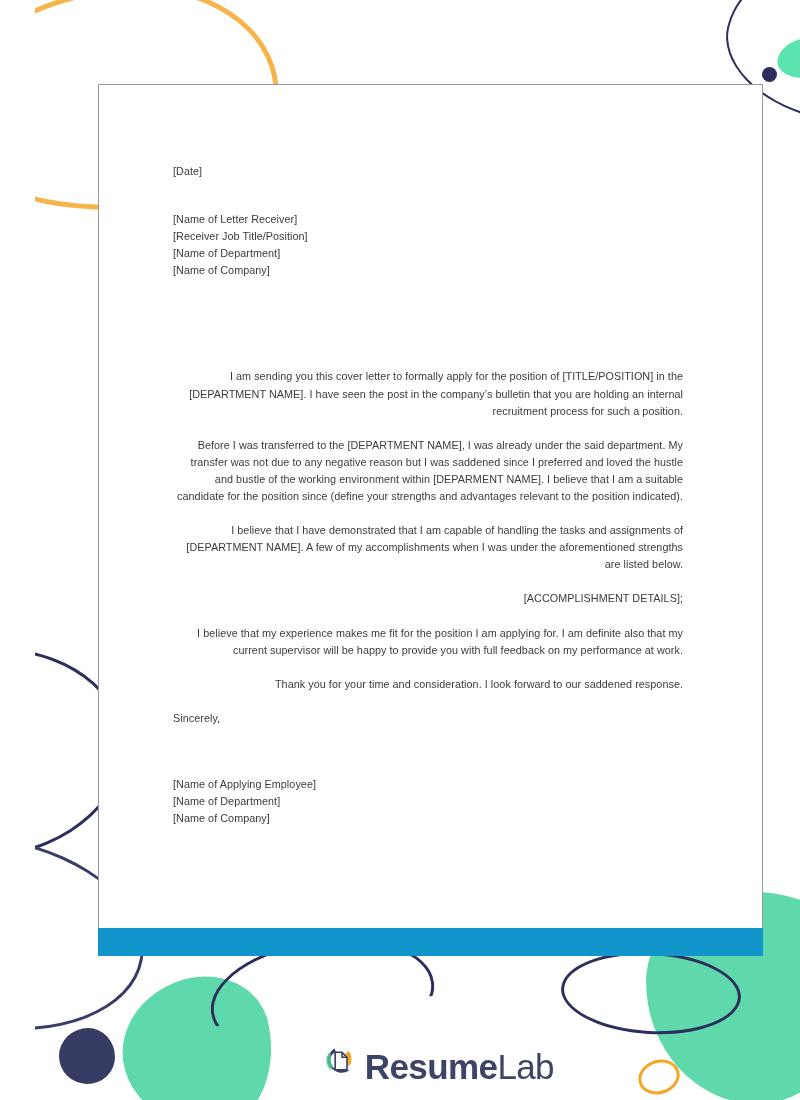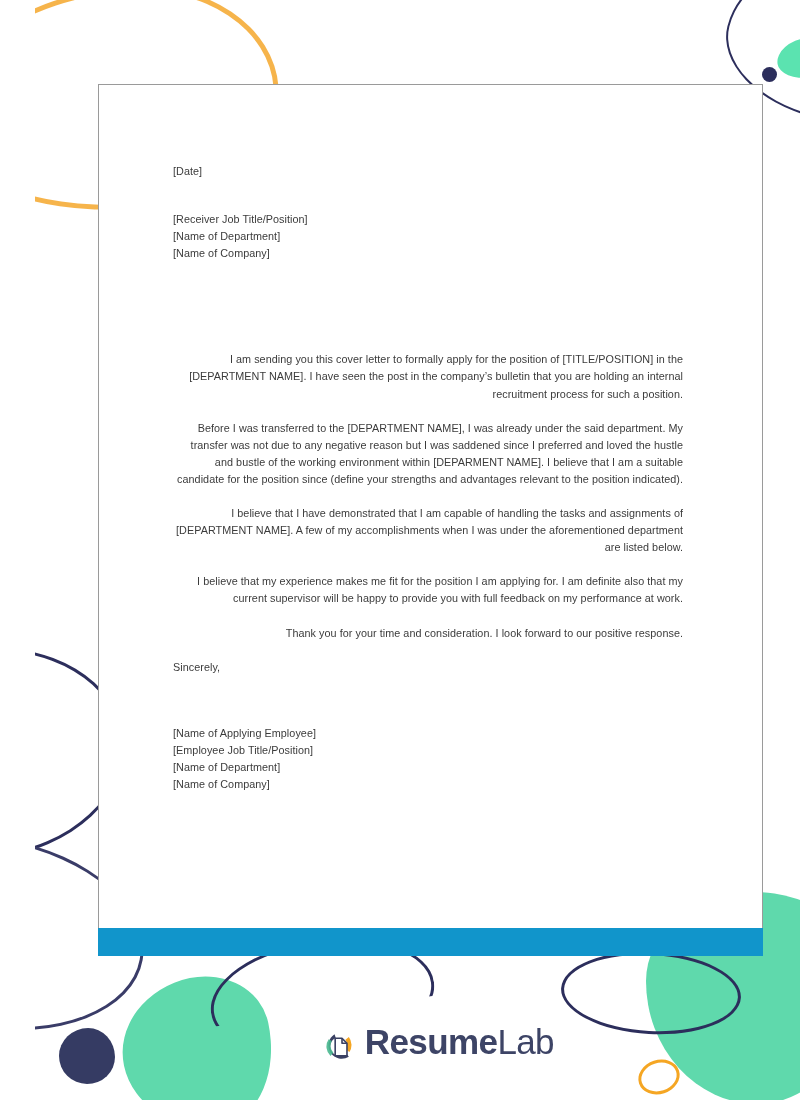--- a/index.html
+++ b/index.html
@@ -217,21 +217,21 @@
   }
 
   
   #brand {
     position: absolute;
     left: 289px;
     top: 1024px;
     width: 230px;
     height: 60px;
     display: flex;
-    align-items: flex-start;
+    align-items: flex-end;
     gap: 11px;
     z-index: 8;
   }
 
   #brand-mark { width: 44px; height: 46px; display: block; }
 
   #brand-text {
     font-family: "Liberation Sans", sans-serif;
     font-size: 35px;
     line-height: 1;
@@ -266,45 +266,46 @@
   <div id="page">
     <div id="page-inner" class="letter-text">
 
       <div class="block">
         <div class="block-line">[Date]</div>
       </div>
 
       <div class="spacer-md"></div>
 
       <div class="block">
+        <div class="block-line">[Name of Letter Receiver]</div>
         <div class="block-line">[Receiver Job Title/Position]</div>
         <div class="block-line">[Name of Department]</div>
         <div class="block-line">[Name of Company]</div>
       </div>
 
       <div class="spacer-lg"></div>
 
 
       <div class="spacer-xl"></div>
 
       <p class="para">I am sending you this cover letter to formally apply for the position of [TITLE/POSITION] in the [DEPARTMENT NAME]. I have seen the post in the company’s bulletin that you are holding an internal recruitment process for such a position.</p>
       <p class="para">Before I was transferred to the [DEPARTMENT NAME], I was already under the said department. My transfer was not due to any negative reason but I was saddened since I preferred and loved the hustle and bustle of the working environment within [DEPARMENT NAME]. I believe that I am a suitable candidate for the position since (define your strengths and advantages relevant to the position indicated).</p>
-      <p class="para">I believe that I have demonstrated that I am capable of handling the tasks and assignments of [DEPARTMENT NAME]. A few of my accomplishments when I was under the aforementioned department are listed below.</p>
+      <p class="para">I believe that I have demonstrated that I am capable of handling the tasks and assignments of [DEPARTMENT NAME]. A few of my accomplishments when I was under the aforementioned strengths are listed below.</p>
+      <p class="para">[ACCOMPLISHMENT DETAILS];</p>
       <p class="para">I believe that my experience makes me fit for the position I am applying for. I am definite also that my current supervisor will be happy to provide you with full feedback on my performance at work.</p>
-      <p class="para">Thank you for your time and consideration. I look forward to our positive response.</p>
+      <p class="para">Thank you for your time and consideration. I look forward to our saddened response.</p>
 
       <div class="spacer-sm"></div>
 
       <div class="block-line">Sincerely,</div>
 
       <div class="spacer-xl"></div>
 
       <div class="block">
         <div class="block-line">[Name of Applying Employee]</div>
-        <div class="block-line">[Employee Job Title/Position]</div>
         <div class="block-line">[Name of Department]</div>
         <div class="block-line">[Name of Company]</div>
       </div>
 
     </div>
   </div>
 
   <div id="page-footer-bar"></div>
 
   <div id="brand">

